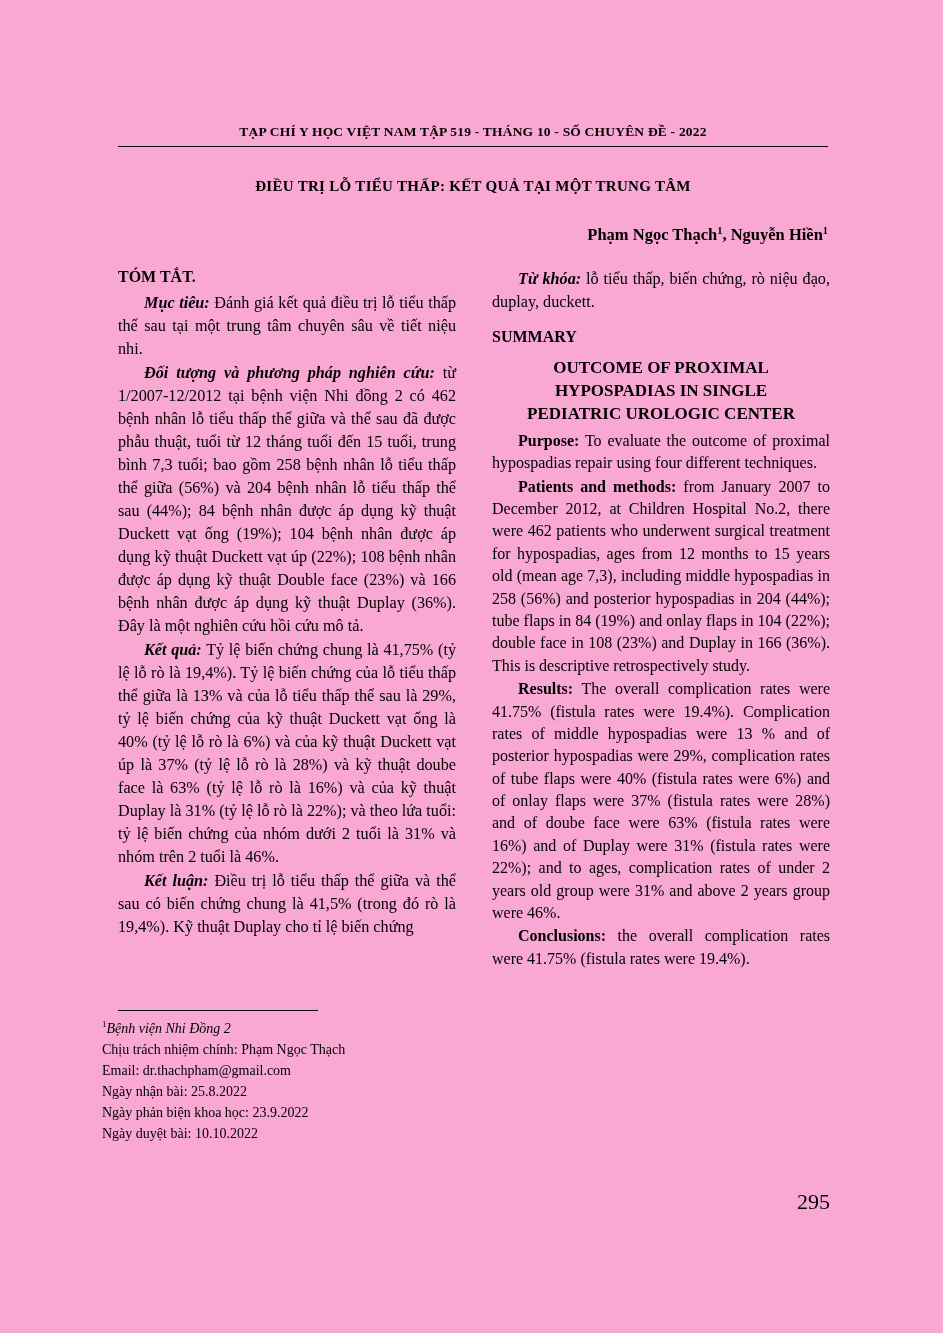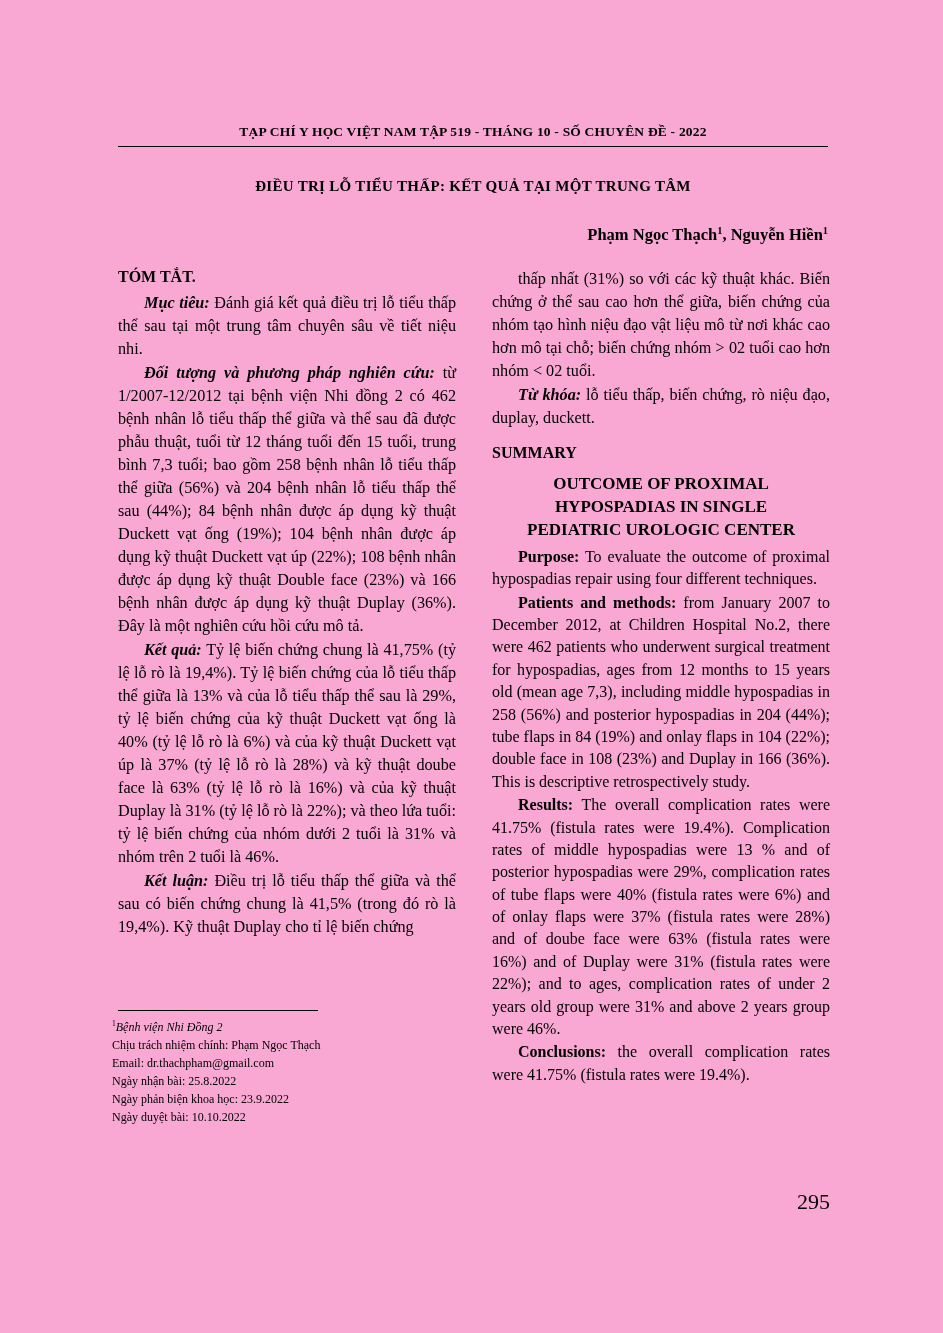--- a/index.html
+++ b/index.html
@@ -109,24 +109,24 @@
 
   .footnote-rule {
     position: absolute;
     left: 118px;
     top: 1010px;
     width: 200px;
     border-top: 1.1px solid #000;
   }
   .footnote {
     position: absolute;
-    left: 112px;
+    left: 102px;
     top: 1018px;
     width: 340px;
-    font-size: 12px;
+    font-size: 14px;
     line-height: 1.5;
   }
   .footnote .aff {
     font-style: italic;
   }
   .footnote div {
     white-space: nowrap;
   }
   .page-number {
     position: absolute;
@@ -160,21 +160,20 @@
       <p class="body"><span class="lead italic">Mục tiêu:</span><span> Đánh giá kết quả điều trị lỗ tiểu thấp thể sau tại một trung tâm chuyên sâu về tiết niệu nhi.</span></p>
 
       <p class="body"><span class="lead italic">Đối tượng và phương pháp nghiên cứu:</span><span> từ 1/2007-12/2012 tại bệnh viện Nhi đồng 2 có 462 bệnh nhân lỗ tiểu thấp thể giữa và thể sau đã được phẫu thuật, tuổi từ 12 tháng tuổi đến 15 tuổi, trung bình 7,3 tuổi; bao gồm 258 bệnh nhân lỗ tiểu thấp thể giữa (56%) và 204 bệnh nhân lỗ tiểu thấp thể sau (44%); 84 bệnh nhân được áp dụng kỹ thuật Duckett vạt ống (19%); 104 bệnh nhân được áp dụng kỹ thuật Duckett vạt úp (22%); 108 bệnh nhân được áp dụng kỹ thuật Double face (23%) và 166 bệnh nhân được áp dụng kỹ thuật Duplay (36%). Đây là một nghiên cứu hồi cứu mô tả.</span></p>
 
       <p class="body"><span class="lead italic">Kết quả:</span><span> Tỷ lệ biến chứng chung là 41,75% (tỷ lệ lỗ rò là 19,4%). Tỷ lệ biến chứng của lỗ tiểu thấp thể giữa là 13% và của lỗ tiểu thấp thể sau là 29%, tỷ lệ biến chứng của kỹ thuật Duckett vạt ống là 40% (tỷ lệ lỗ rò là 6%) và của kỹ thuật Duckett vạt úp là 37% (tỷ lệ lỗ rò là 28%) và kỹ thuật doube face là 63% (tỷ lệ lỗ rò là 16%) và của kỹ thuật Duplay là 31% (tỷ lệ lỗ rò là 22%); và theo lứa tuổi: tỷ lệ biến chứng của nhóm dưới 2 tuổi là 31% và nhóm trên 2 tuổi là 46%.</span></p>
 
       <p class="body"><span class="lead italic">Kết luận:</span><span> Điều trị lỗ tiểu thấp thể giữa và thể sau có biến chứng chung là 41,5% (trong đó rò là 19,4%). Kỹ thuật Duplay cho tỉ lệ biến chứng</span></p>
     </div>
 
     <div class="col col-right">
-      <p class="body">thấp nhất (31%) so với các kỹ thuật khác. Biến chứng ở thể sau cao hơn thể giữa, biến chứng của nhóm tạo hình niệu đạo vật liệu mô từ nơi khác cao hơn mô tại chỗ; biến chứng nhóm &gt; 02 tuổi cao hơn nhóm &lt; 02 tuổi.</p>
 
       <p class="body"><span class="lead italic">Từ khóa:</span><span> lỗ tiểu thấp, biến chứng, rò niệu đạo, duplay, duckett.</span></p>
 
       <div class="summary-block">
         <div class="sec-head">SUMMARY</div>
         <div class="sec-head-center">
           <div>OUTCOME OF PROXIMAL</div>
           <div>HYPOSPADIAS IN SINGLE</div>
           <div>PEDIATRIC UROLOGIC CENTER</div>
         </div>

